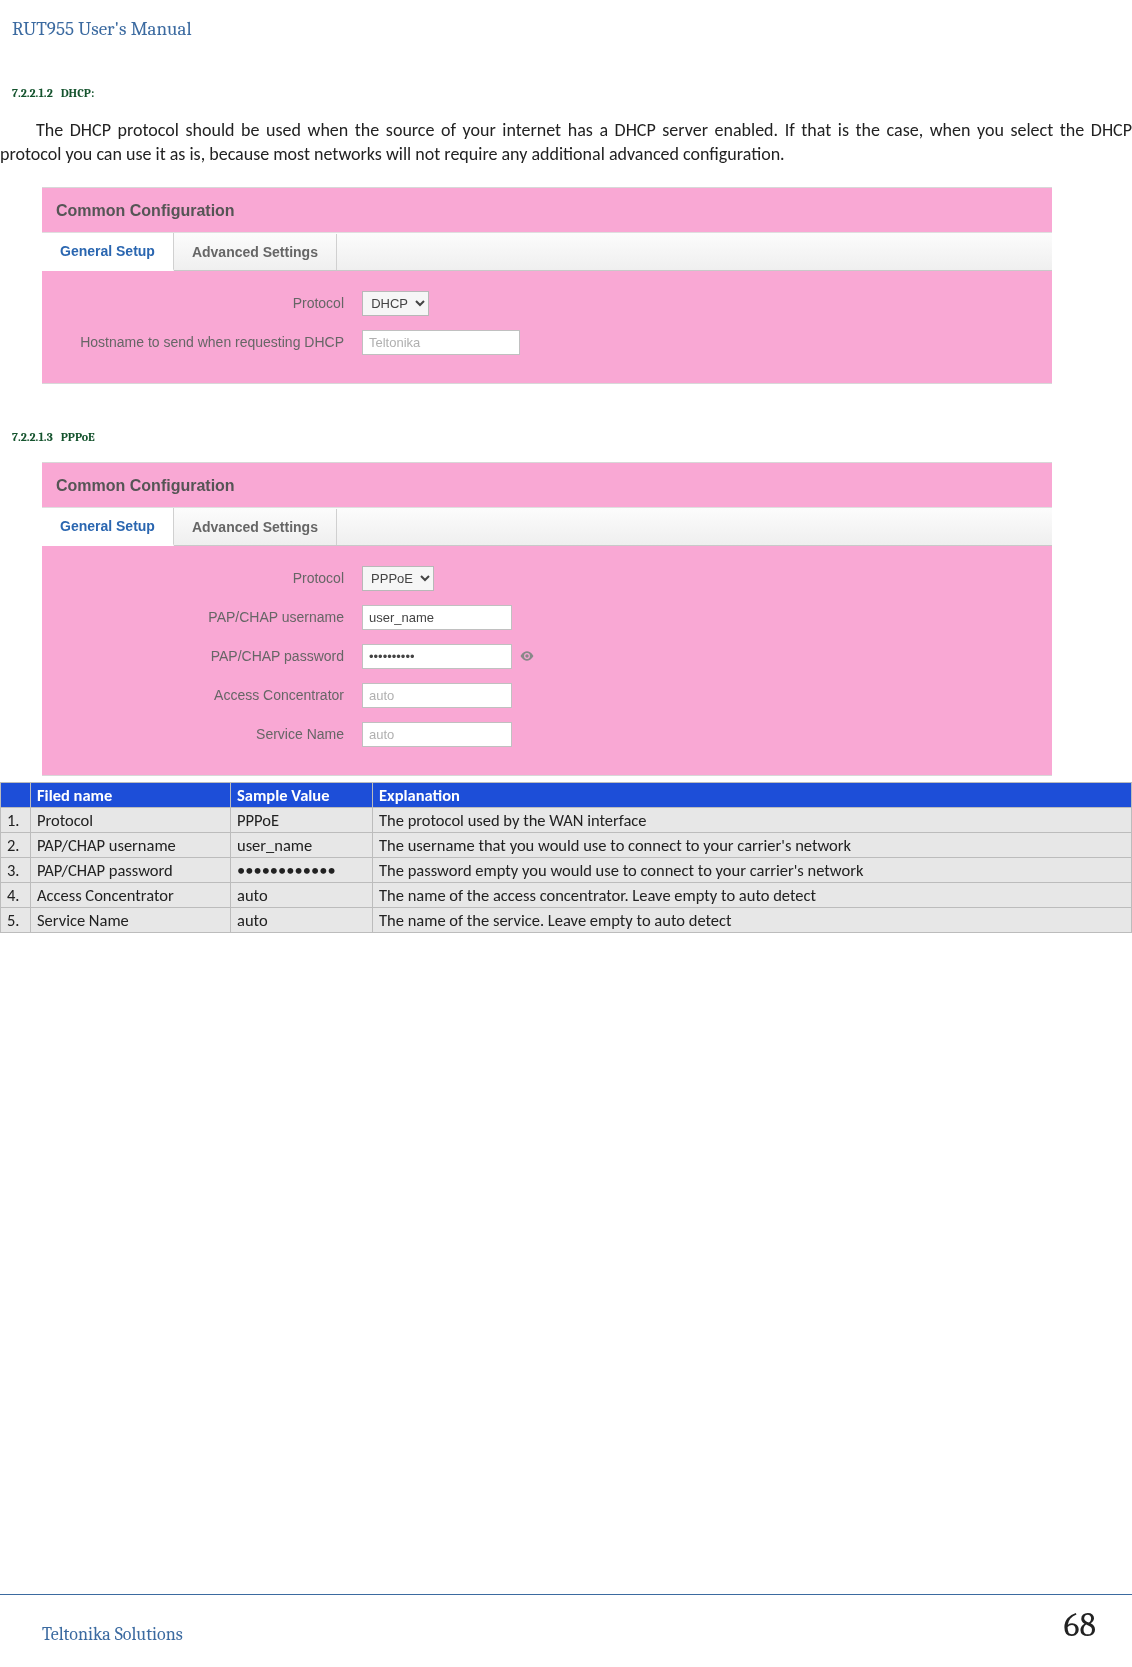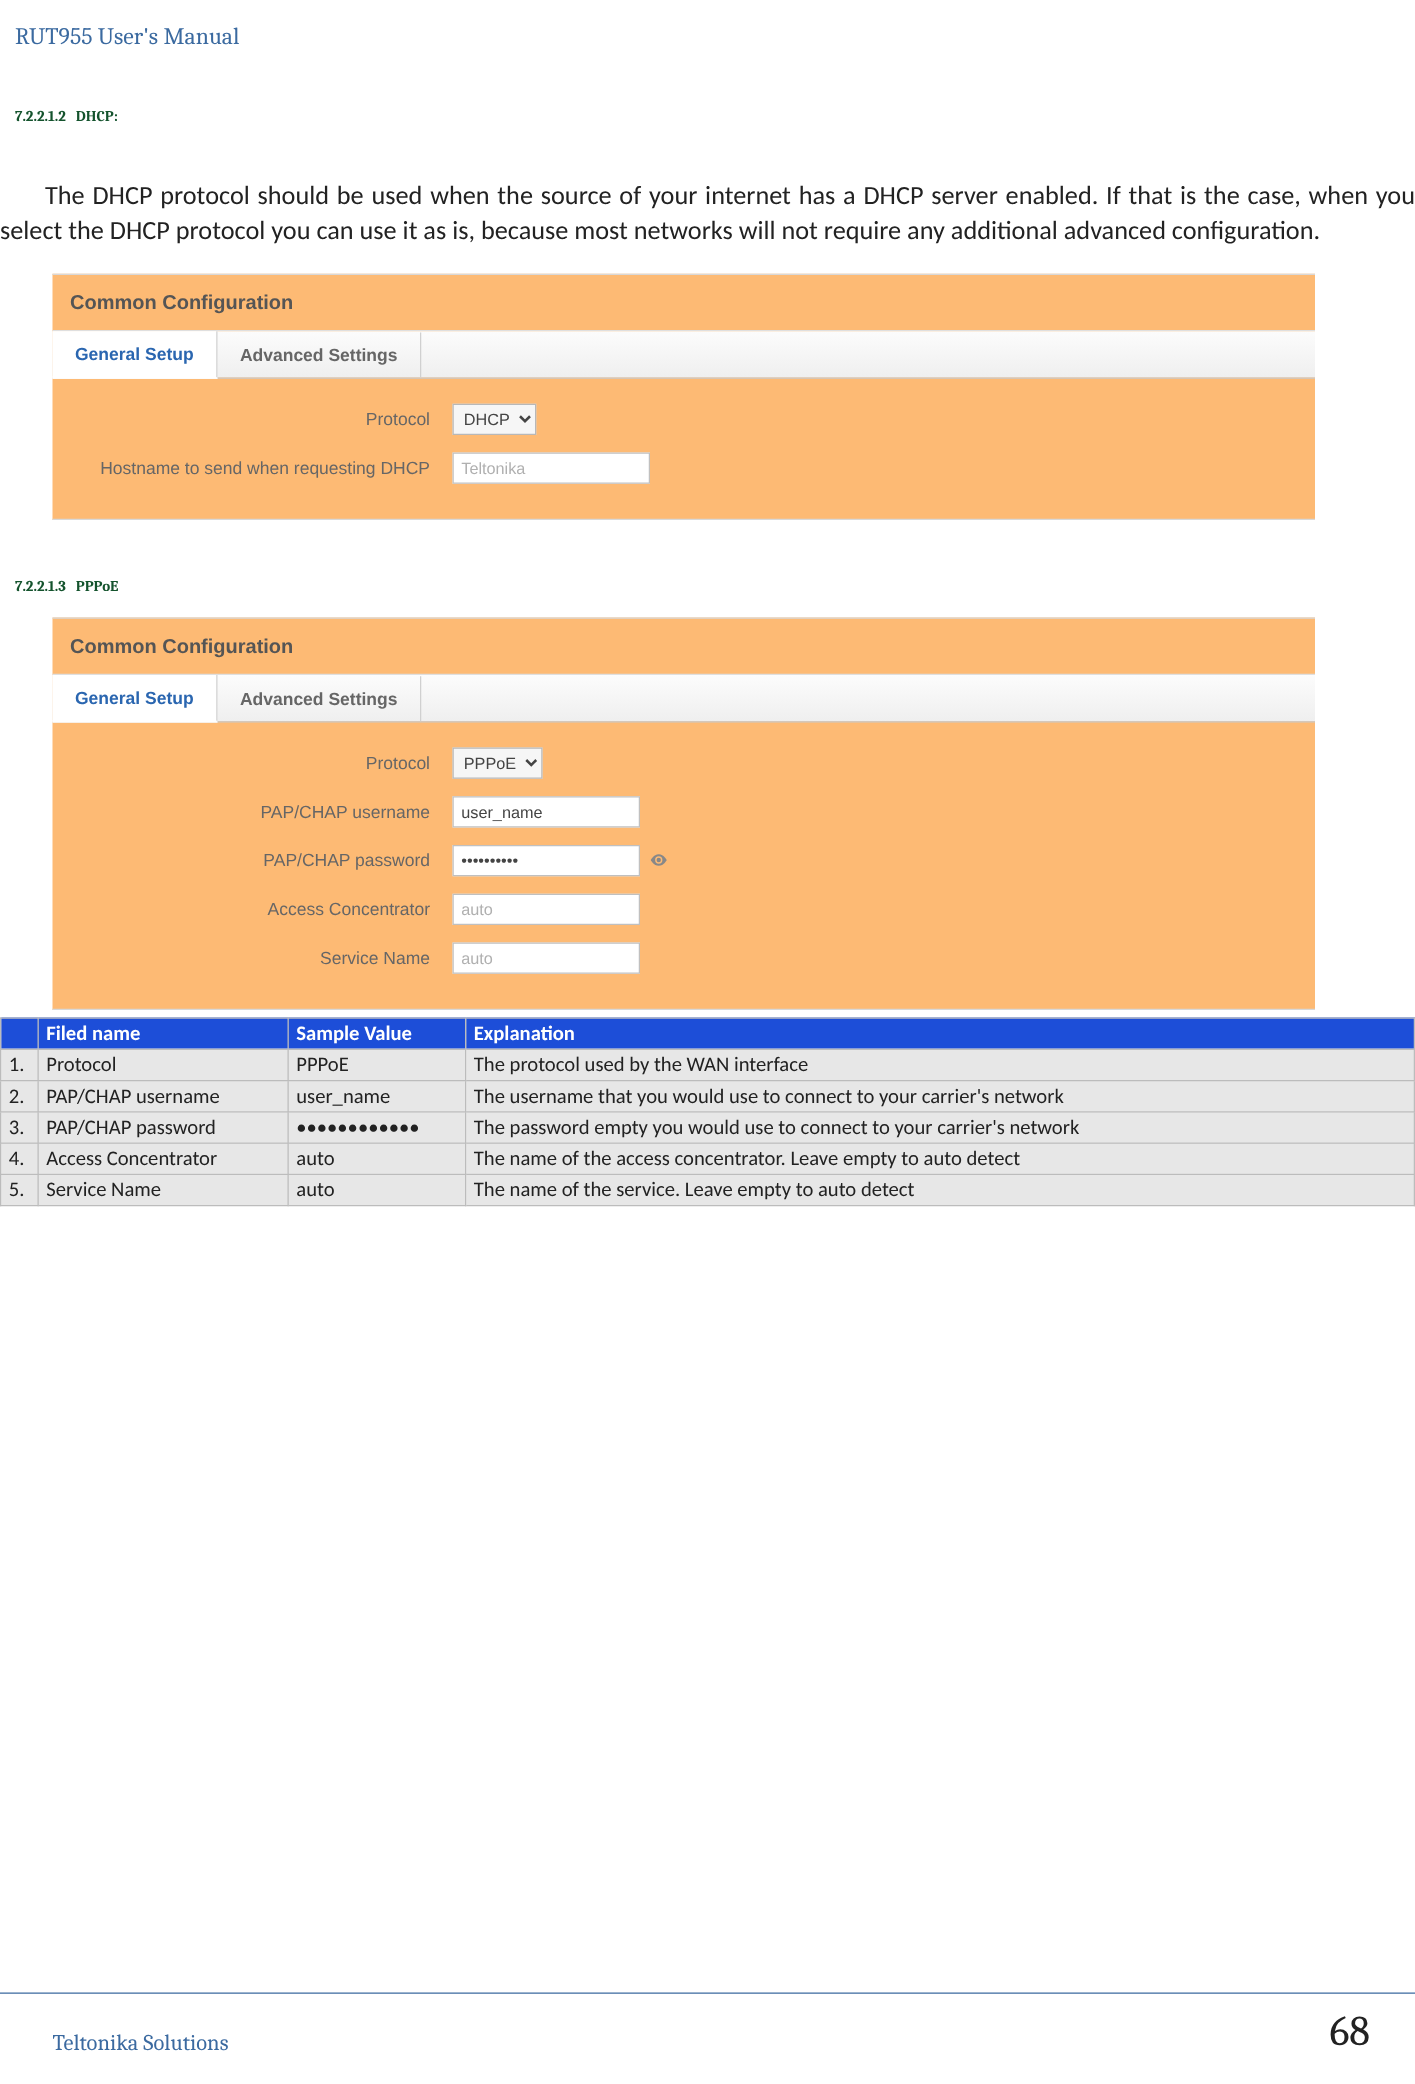--- a/index.html
+++ b/index.html
@@ -1,33 +1,33 @@
 <!DOCTYPE html>
 <html><head>
   <meta charset="utf-8">
   <style>
     * { box-sizing: border-box; margin: 0; padding: 0; }
     body { width: 1132px; font-family: Cambria, Georgia, serif; color: #222; background: #fff; }
     .page { padding: 18px 0 0 0; position: relative; min-height: 1667px; }
     .header-title { color: #3b6aa0; font-family: Cambria, Georgia, serif; font-size: 19px; padding: 0 0 6px 12px; }
     .section-head { color: #14532d; font-family: Cambria, Georgia, serif; font-size: 12px; font-weight: bold; padding: 40px 0 12px 12px; }
-    .body-text { font-family: Calibri, Arial, sans-serif; font-size: 21px; line-height: 1.35; padding: 6px 0 14px 0; text-align: justify; margin-top: 24px; }
+    .body-text { font-family: Calibri, Arial, sans-serif; font-size: 18px; line-height: 1.35; padding: 6px 0 14px 0; text-align: justify; }
     .indent { text-indent: 36px; display: block; }
 
-    .config-panel { margin: 6px 0 6px 42px; width: 1010px; border: 1px solid #d8d8d8; border-left: 0; border-right: 0; background: #fdba74; padding-bottom: 14px; }
+    .config-panel { margin: 6px 0 6px 42px; width: 1010px; border: 1px solid #d8d8d8; border-left: 0; border-right: 0; background: #f9a8d4; padding-bottom: 14px; }
     .config-title { font-family: Arial, sans-serif; font-size: 16px; font-weight: bold; color: #555; padding: 14px 0 12px 14px; }
     .config-divider { border-top: 1px solid #dfdfdf; margin-bottom: 0; }
     .tabs { display: flex; width: 100%; background: linear-gradient(#fcfcfc,#efefef); border-bottom: 1px solid #c9c9c9; align-items: flex-end; }
     .tab { font-family: Arial, sans-serif; font-size: 14px; font-weight: bold; color: #666; padding: 10px 18px; border-right: 1px solid #d0d0d0; cursor: pointer; }
     .tab.active { color: #2a66b0; background: #fff; border-bottom: 2px solid #fff; margin-bottom: -1px; }
     .form-area { padding: 20px 0 0 0; font-family: Arial, sans-serif; font-size: 14px; color: #555; }
     .form-row { display: flex; align-items: center; margin: 0 0 14px 0; }
     .form-label { width: 320px; text-align: right; padding-right: 18px; color: #666; }
     .form-control { display: flex; align-items: center; gap: 8px; }
-    select { font-family: Arial, sans-serif; font-size: 13px; padding: 3px 4px; border: 1px solid #b8b8b8; background: #f6f6f6; color: #444; }
+    select { font-family: Arial, sans-serif; font-size: 13px; padding: 3px 4px; border: 1px solid #b8b8b8; background: #f6f6f6; color: #444; text-align: right; }
     input[type="text"], input[type="password"] { font-family: Arial, sans-serif; font-size: 13px; padding: 4px 6px; border: 1px solid #c0c0c0; width: 150px; color: #444; }
     input.wide { width: 158px; }
     input::placeholder { color: #b0b0b0; }
     .pw-toggle { color: #888; font-size: 13px; cursor: pointer; }
 
     table.data { width: 100%; border-collapse: collapse; font-family: Calibri, Arial, sans-serif; font-size: 16.5px; }
     table.data th { background: #1d4ed8; color: #fff; text-align: left; font-weight: bold; padding: 2px 6px; border: 1px solid #bcbcbc; }
     table.data th.numcol { width: 30px; }
     table.data th.fname { width: 200px; }
     table.data th.sval { width: 142px; }

